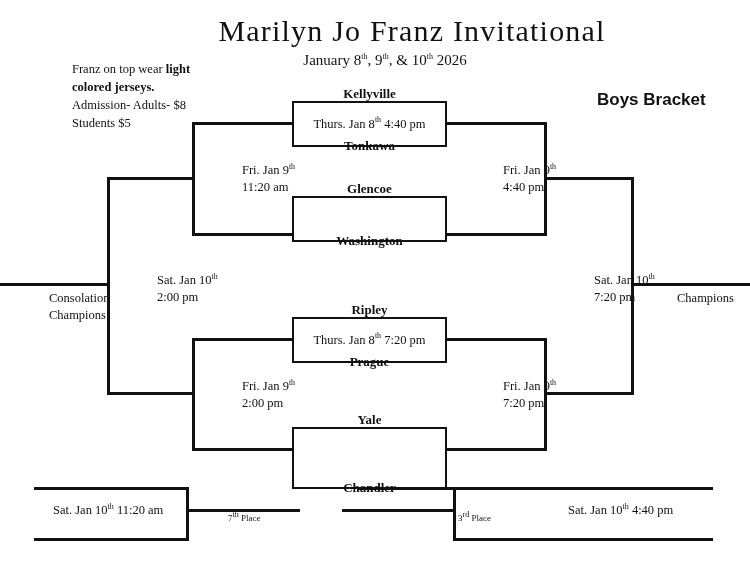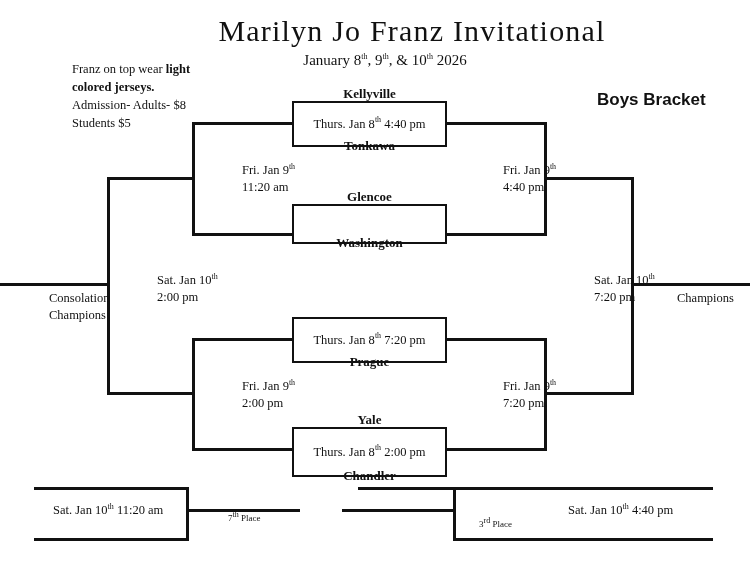--- a/index.html
+++ b/index.html
@@ -91,33 +91,33 @@
     <span>Admission- Adults- $8</span><br>
     <span>Students $5</span>
   </div>
 
   <div class="game-box" style="left:292px;top:101px;width:155px;height:46px;">
     <div class="team top">Kellyville</div>
     <div class="game-time"><span>Thurs. Jan 8</span><span class="sup">th</span><span> 4:40 pm</span></div>
     <div class="team bot">Tonkawa</div>
   </div>
 
-  <div class="game-box" style="left:292px;top:204px;width:155px;height:40px;">
+  <div class="game-box" style="left:292px;top:196px;width:155px;height:46px;">
     <div class="team top">Glencoe</div>
     <div class="team bot">Washington</div>
   </div>
 
   <div class="game-box" style="left:292px;top:317px;width:155px;height:46px;">
+    <div class="team top">Ripley</div>
     <div class="game-time"><span>Thurs. Jan 8</span><span class="sup">th</span><span> 7:20 pm</span></div>
     <div class="team bot">Prague</div>
   </div>
 
-  <div class="game-box" style="left:292px;top:427px;width:155px;height:50px;">
+  <div class="game-box" style="left:292px;top:427px;width:155px;height:62px;">
     <div class="team top">Yale</div>
-    <div class="game-time"><span>Thurs. Jan 8</span><span class="sup">th</span><span> 2:00 pm</span></div>
     <div class="team bot">Chandler</div>
   </div>
 
   <div class="h" style="left:274px;top:122px;width:20px;"></div>
   <div class="h" style="left:274px;top:233px;width:20px;"></div>
   <div class="h" style="left:274px;top:338px;width:20px;"></div>
   <div class="h" style="left:274px;top:448px;width:20px;"></div>
 
   <div class="h" style="left:192px;top:122px;width:85px;"></div>
   <div class="h" style="left:192px;top:233px;width:85px;"></div>
@@ -164,15 +164,15 @@
   <div class="h" style="left:186px;top:509px;width:114px;"></div>
   <div class="place-time" style="left:53px;top:503px;"><span>Sat. Jan 10</span><span class="sup">th</span><span> 11:20 am</span></div>
   <div class="place-lab" style="left:228px;top:513px;"><span>7</span><span class="sup">th</span><span> Place</span></div>
 
   <div class="h" style="left:358px;top:487px;width:155px;"></div>
   <div class="h" style="left:453px;top:487px;width:260px;"></div>
   <div class="h" style="left:453px;top:538px;width:260px;"></div>
   <div class="v" style="left:453px;top:487px;height:54px;"></div>
   <div class="h" style="left:342px;top:509px;width:114px;"></div>
   <div class="place-time" style="left:568px;top:503px;text-align:right;"><span>Sat. Jan 10</span><span class="sup">th</span><span> 4:40 pm</span></div>
-  <div class="place-lab" style="left:479px;top:513px;margin-top:6px;"><span>3</span><span class="sup">rd</span><span> Place</span></div>
+  <div class="place-lab" style="left:458px;top:513px;"><span>3</span><span class="sup">rd</span><span> Place</span></div>
 
 </div>
 
 </body></html>

